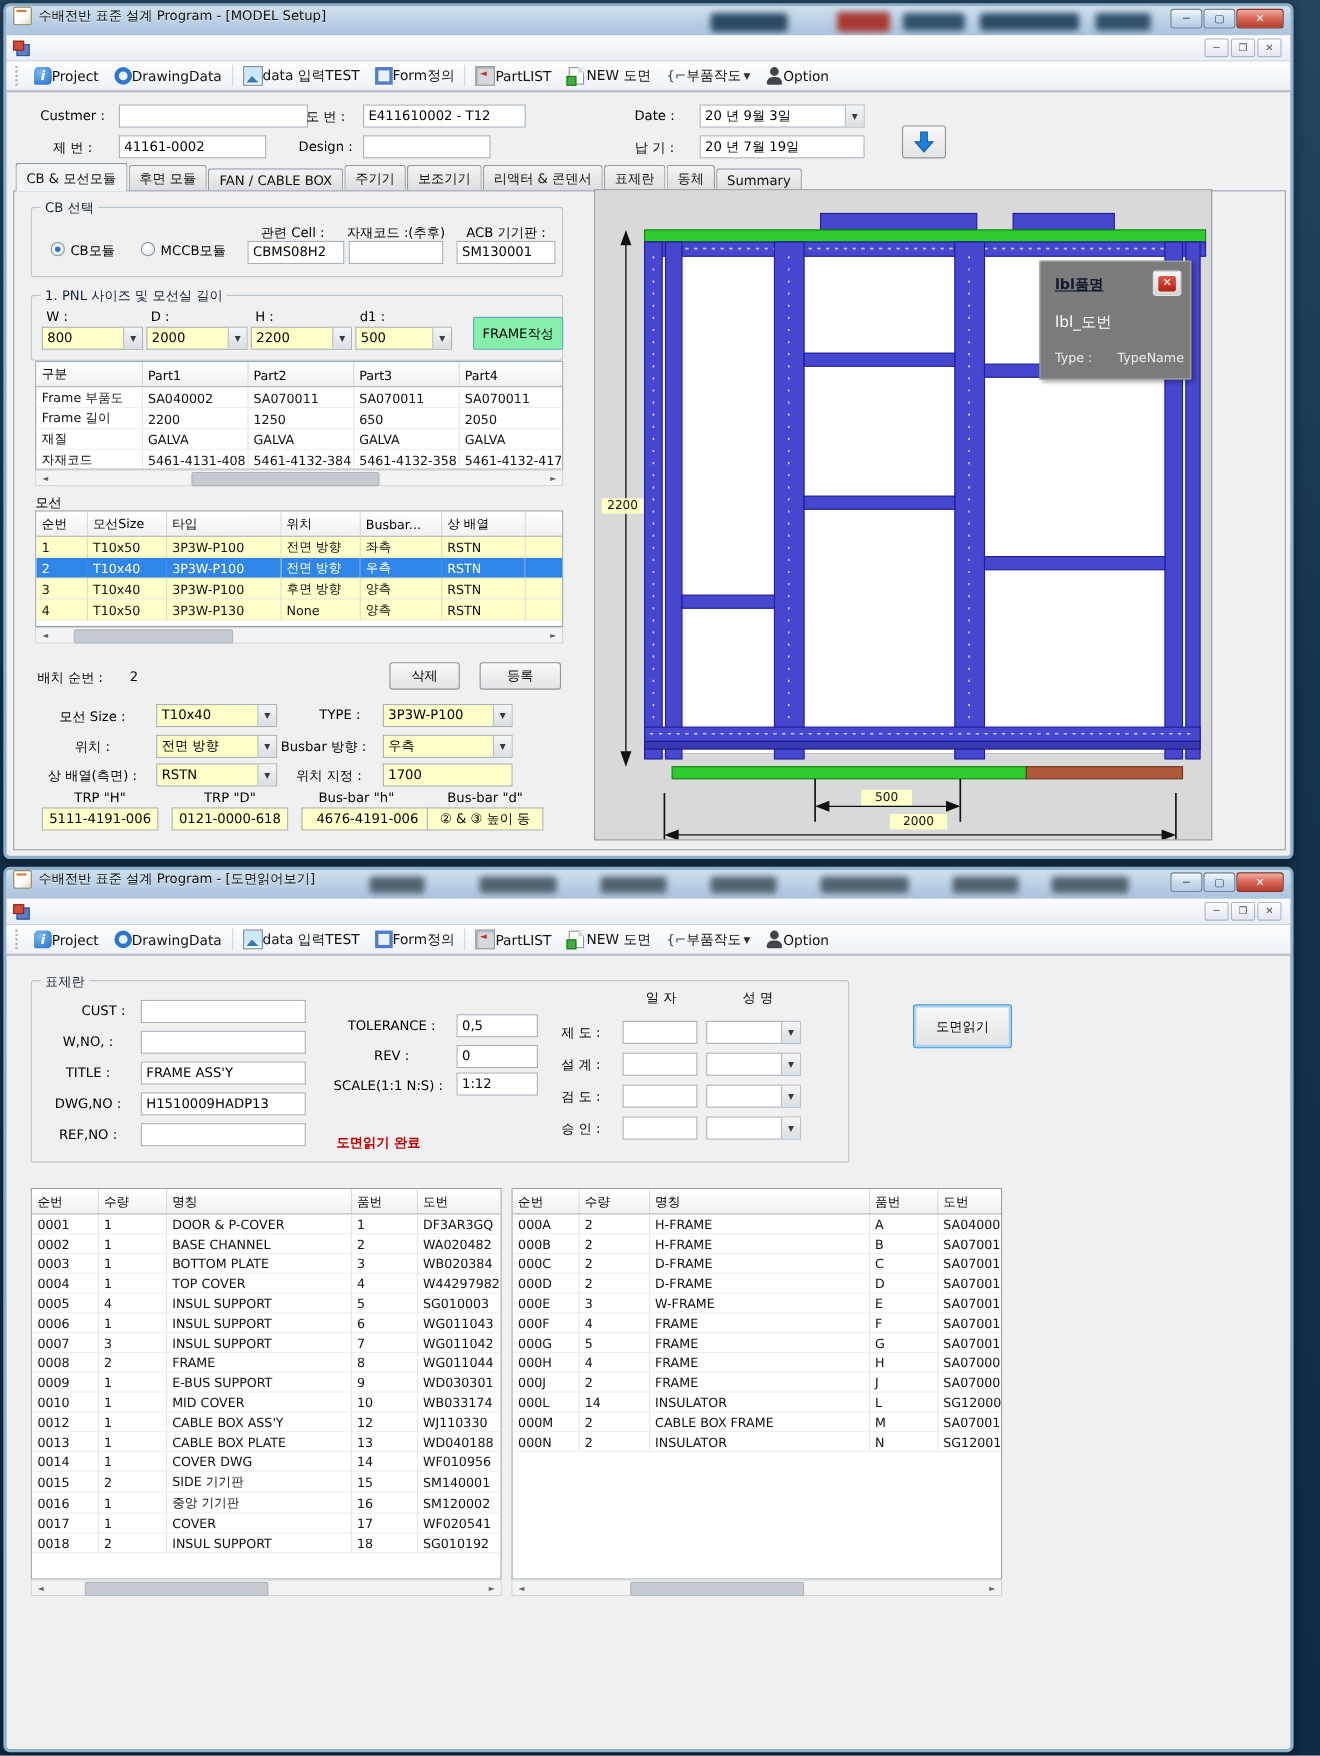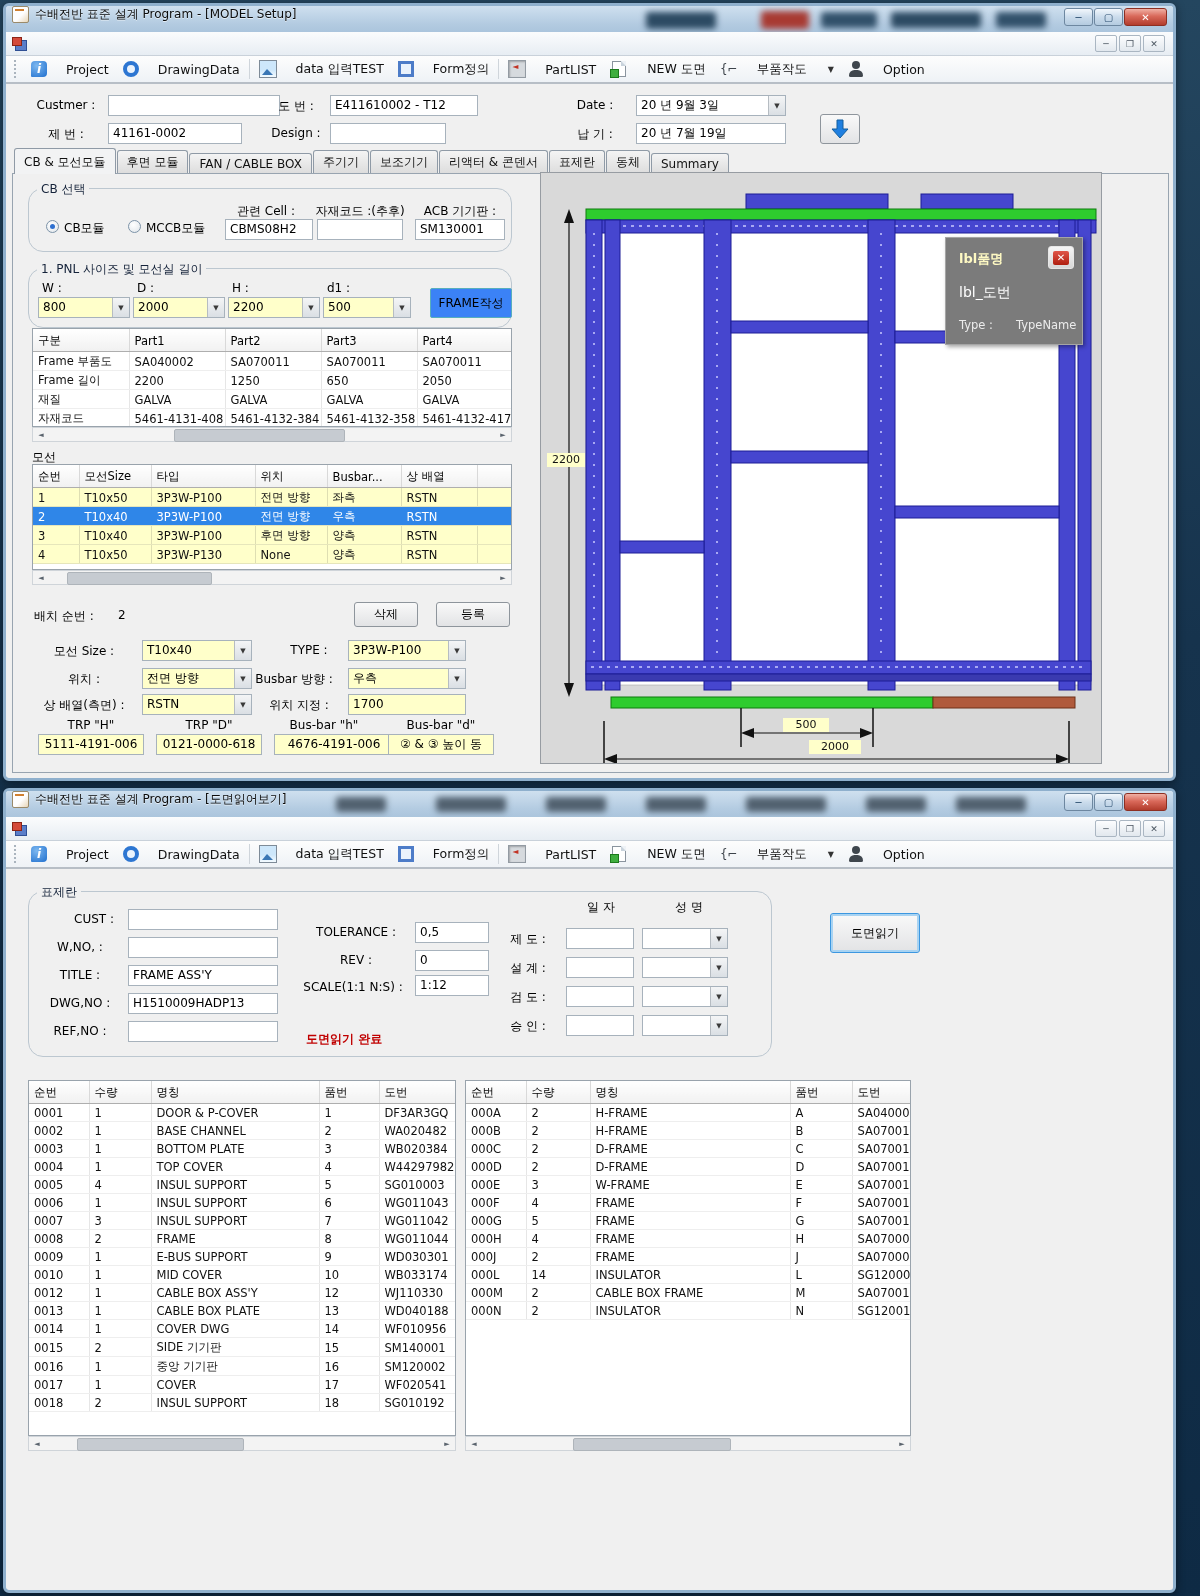--- a/index.html
+++ b/index.html
@@ -23,21 +23,21 @@
         border-bottom:1px solid #c9d1da;display:flex;align-items:center;padding:0 6px;box-sizing:border-box}
   .mdico{width:15px;height:14px;position:relative}
   .mdico::before{content:"";position:absolute;right:0;bottom:0;width:10px;height:9px;background:#5b7ec9;border:1px solid #2f4f94}
   .mdico::after{content:"";position:absolute;left:0;top:0;width:8px;height:7px;background:#d44a3a;border:1px solid #8d2415}
   .mdibtns{position:absolute;right:8px;top:3px;display:flex;gap:2px}
   .mbtn{width:22px;height:17px;border:1px solid #aab6c2;background:linear-gradient(180deg,#fcfdfe,#e2e8ee);
         display:flex;align-items:center;justify-content:center;font-size:9px;color:#4a5560;border-radius:2px;box-sizing:border-box}
   .toolbar{position:absolute;left:0;right:0;height:28px;background:linear-gradient(180deg,#fdfdfd,#eef2f6);
         border-bottom:2px solid #b7bec6;display:flex;align-items:center;padding-left:4px;box-sizing:border-box}
   .grip{width:4px;height:18px;border-left:2px dotted #aab4be;margin:0 4px}
-  .titem{display:flex;align-items:center;gap:19px;padding:0 7px;font-size:12.5px;color:#101010;height:36px}
+  .titem{display:flex;align-items:center;gap:0;padding:0 7px;font-size:12.5px;color:#101010;height:36px}
   .tsep{width:1px;height:20px;background:#cfd5db;margin:0 2px}
   
   .i16{width:16px;height:16px;position:relative;display:inline-block}
   .i-project{background:radial-gradient(circle at 35% 30%,#7db8f0,#1f6fce);border-radius:4px 4px 4px 1px}
   .i-project::after{content:"i";position:absolute;left:0;right:0;top:0;text-align:center;color:#fff;font-size:12px;font-weight:bold;font-style:italic;line-height:16px}
   .i-drawing{border:4px solid #2d76d2;border-radius:50%;width:8px;height:8px;background:#eaf3fd;box-sizing:content-box}
   .i-image{background:linear-gradient(180deg,#cde7fb 55%,#f4fbff);border:1px solid #7e8b98}
   .i-image::after{content:"";position:absolute;left:2px;bottom:2px;border-left:5px solid transparent;border-right:6px solid transparent;border-bottom:6px solid #3a77b5}
   .i-form{background:#eaf2fc;border:3px solid #4d7cc8;box-sizing:border-box}
   .i-part{background:#d6dade;border:1px solid #939ba3;box-shadow:inset 1px 1px 2px rgba(0,0,0,.25)}
@@ -57,22 +57,22 @@
       padding:0 4px;box-sizing:border-box;white-space:nowrap;overflow:hidden}
   .tb.ylw{background:#ffffca}
   .cmb{position:absolute;background:#fff;border:1px solid #a7b2bc;height:21px;box-sizing:border-box;display:flex}
   .cmb.ylw{background:#ffffca}
   .cmb-t{flex:1;font-size:12px;line-height:19px;padding:0 4px;overflow:hidden;white-space:nowrap}
   .cmb-a{width:16px;display:flex;align-items:center;justify-content:center;font-size:7px;color:#3a3a3a;
       background:linear-gradient(180deg,#f4f5f6,#dadfe4);border-left:1px solid #b6bcc2}
   .btn{position:absolute;display:flex;align-items:center;justify-content:center;font-size:12px;color:#000;
       background:linear-gradient(180deg,#f9f9f9,#e2e3e5);border:1px solid #8e959c;border-radius:3px;box-sizing:border-box}
   .btn.focus{border:1px solid #3c97e0;box-shadow:0 0 0 2px #a8d3f2 inset}
-  .btn.cyan{background:#3b82f6;border-color:#58aebc;border-radius:2px}
-  .grp{position:absolute;border:1px solid #bcc7d0;border-radius:15px;box-sizing:border-box}
+  .btn.cyan{background:#86efac;border-color:#58aebc;border-radius:2px}
+  .grp{position:absolute;border:1px solid #bcc7d0;border-radius:3px;box-sizing:border-box}
   .grp-t{position:absolute;top:-8px;left:8px;background:#f0f0f0;padding:0 4px;font-size:12px;color:#15233a;white-space:nowrap}
   .radio{position:absolute;width:13px;height:13px;border-radius:50%;border:1px solid #7d93a8;
       background:radial-gradient(circle at 40% 35%,#fff,#dfe5ea);box-sizing:border-box}
   .radio.on::after{content:"";position:absolute;left:3px;top:3px;width:5px;height:5px;border-radius:50%;background:#2d6fd0}
   
   .tabs{position:absolute;display:flex;align-items:flex-end}
   .tab{font-size:12px;padding:3px 9px 3px 9px;border:1px solid #8f9aa6;border-bottom:none;border-radius:3px 3px 0 0;
       background:linear-gradient(180deg,#f4f4f4,#dcdcdc);margin-right:1px;color:#111;white-space:nowrap}
   .tab.active{background:#f2f3f4;padding-top:5px;position:relative;z-index:2}
   .tabpanel{position:absolute;border:1px solid #98a4b0;background:#f0f0f0}
@@ -86,21 +86,21 @@
   .dt.ytab td{background:#ffffca;border-right-color:#dedeb2;border-bottom-color:#e6e6bb}
   .dt tr.sel td{background:#2f86e8;color:#fff;border-right-color:#2f86e8}
   .hscroll{position:absolute;height:15px;background:#f3f3f3;border:1px solid #cfd4d9;display:flex;box-sizing:border-box}
   .sb-b{width:16px;display:flex;align-items:center;justify-content:center;font-size:7px;color:#5a636d;background:#f3f3f3}
   .sb-tr{flex:1;position:relative;background:#f3f3f3}
   .sb-th{position:absolute;top:1px;height:11px;background:#c6cbd1;border-radius:2px;border:1px solid #aeb4ba}
   
   .drawwrap{position:absolute;background:#d9d9d9;border:1px solid #979ca2;box-sizing:border-box}
   .dimlabel{position:absolute;background:#ffffca;font-size:11px;color:#111;padding:0 3px;line-height:14px;text-align:center}
   .tooltip{position:absolute;background:#7b7b7b;border:1px solid #a5a5a5;box-shadow:2px 2px 4px rgba(0,0,0,.35)}
-  .tt-title{position:absolute;left:13px;top:12px;color:#fef9c3;font-weight:bold;font-size:13px;}
+  .tt-title{position:absolute;left:13px;top:12px;color:#0f172a;font-weight:bold;font-size:13px;text-decoration:underline}
   .tt-close{position:absolute;right:8px;top:8px;width:24px;height:21px;border:1px solid #e6e6e6;border-radius:3px;
       background:linear-gradient(180deg,#f5f5f5,#d8d8d8);display:flex;align-items:center;justify-content:center}
   .tt-close .x{width:16px;height:14px;background:linear-gradient(180deg,#e05548,#b01f10);border-radius:2px;color:#fff;
       font-size:10px;font-weight:bold;text-align:center;line-height:14px}
   .tt-dwg{position:absolute;left:13px;top:46px;color:#fff;font-weight:normal;font-size:14px}
   .tt-type{position:absolute;left:13px;top:80px;color:#ececec;font-size:11.5px}
   .tt-typeval{position:absolute;left:70px;top:80px;color:#ececec;font-size:11.5px}
   .redact{position:absolute;border-radius:3px;filter:blur(3px)}
   .status-red{position:absolute;font-size:12px;color:#c00000;font-weight:bold;white-space:nowrap}
 </style>

